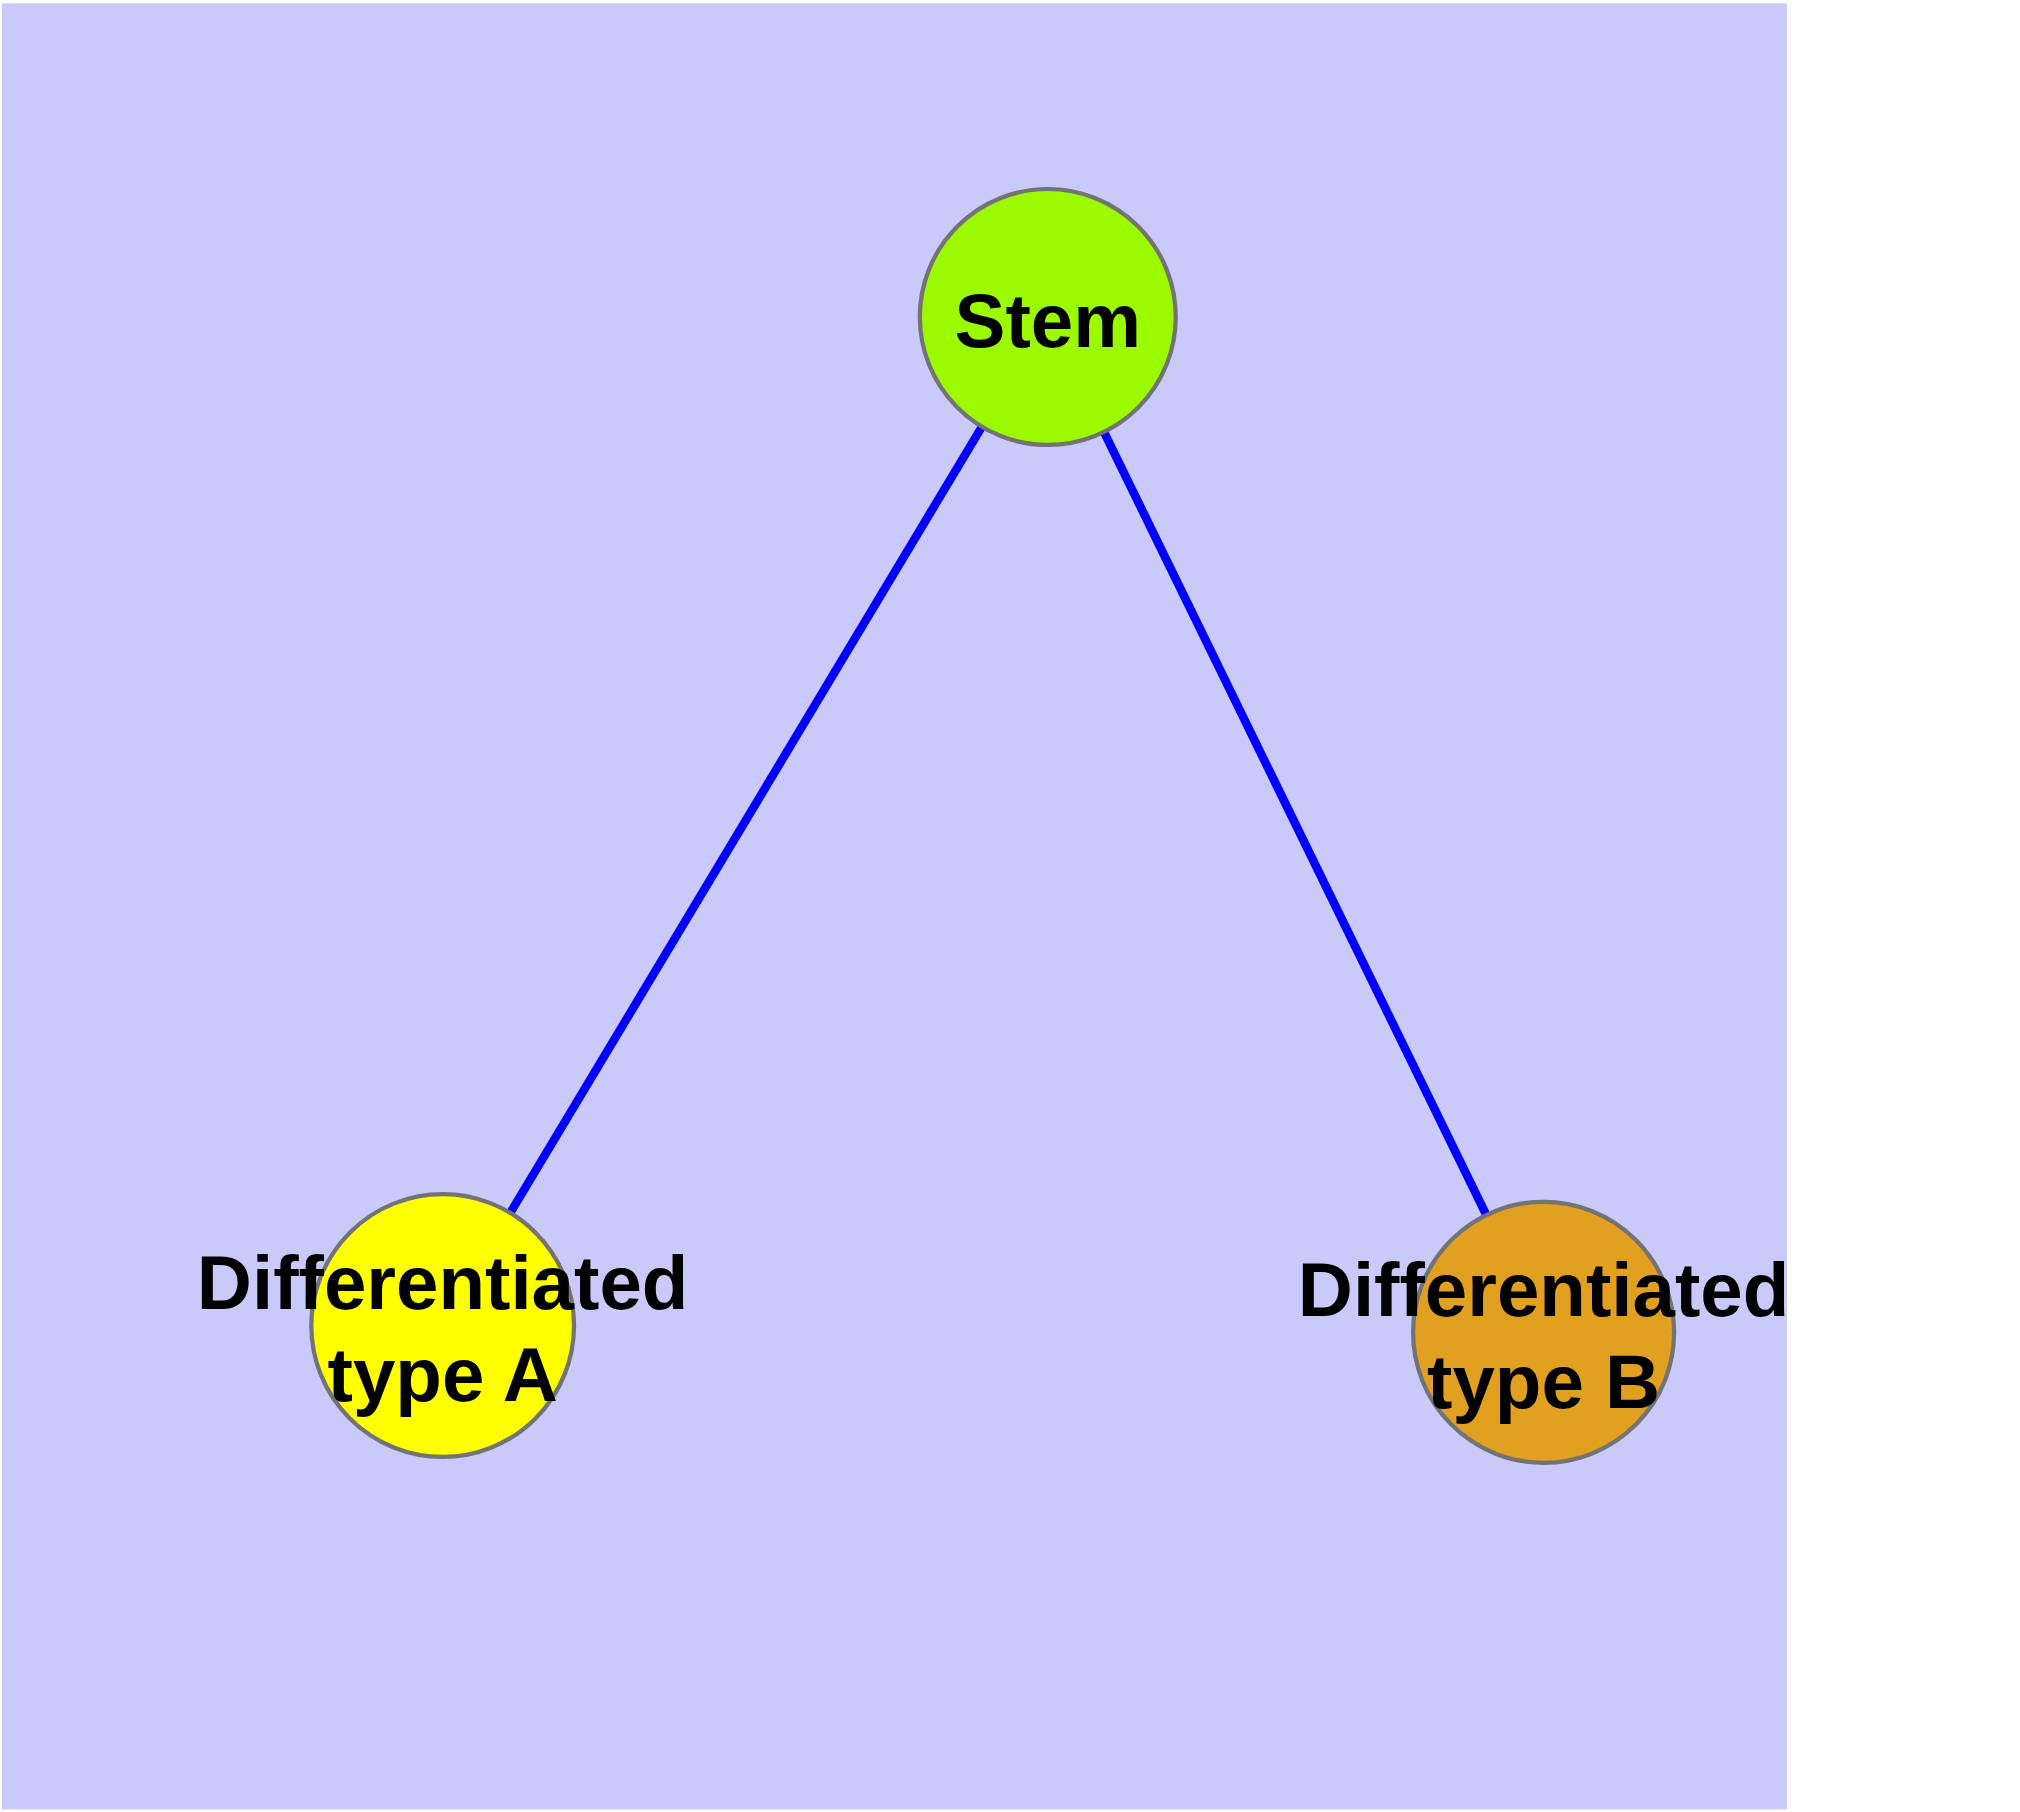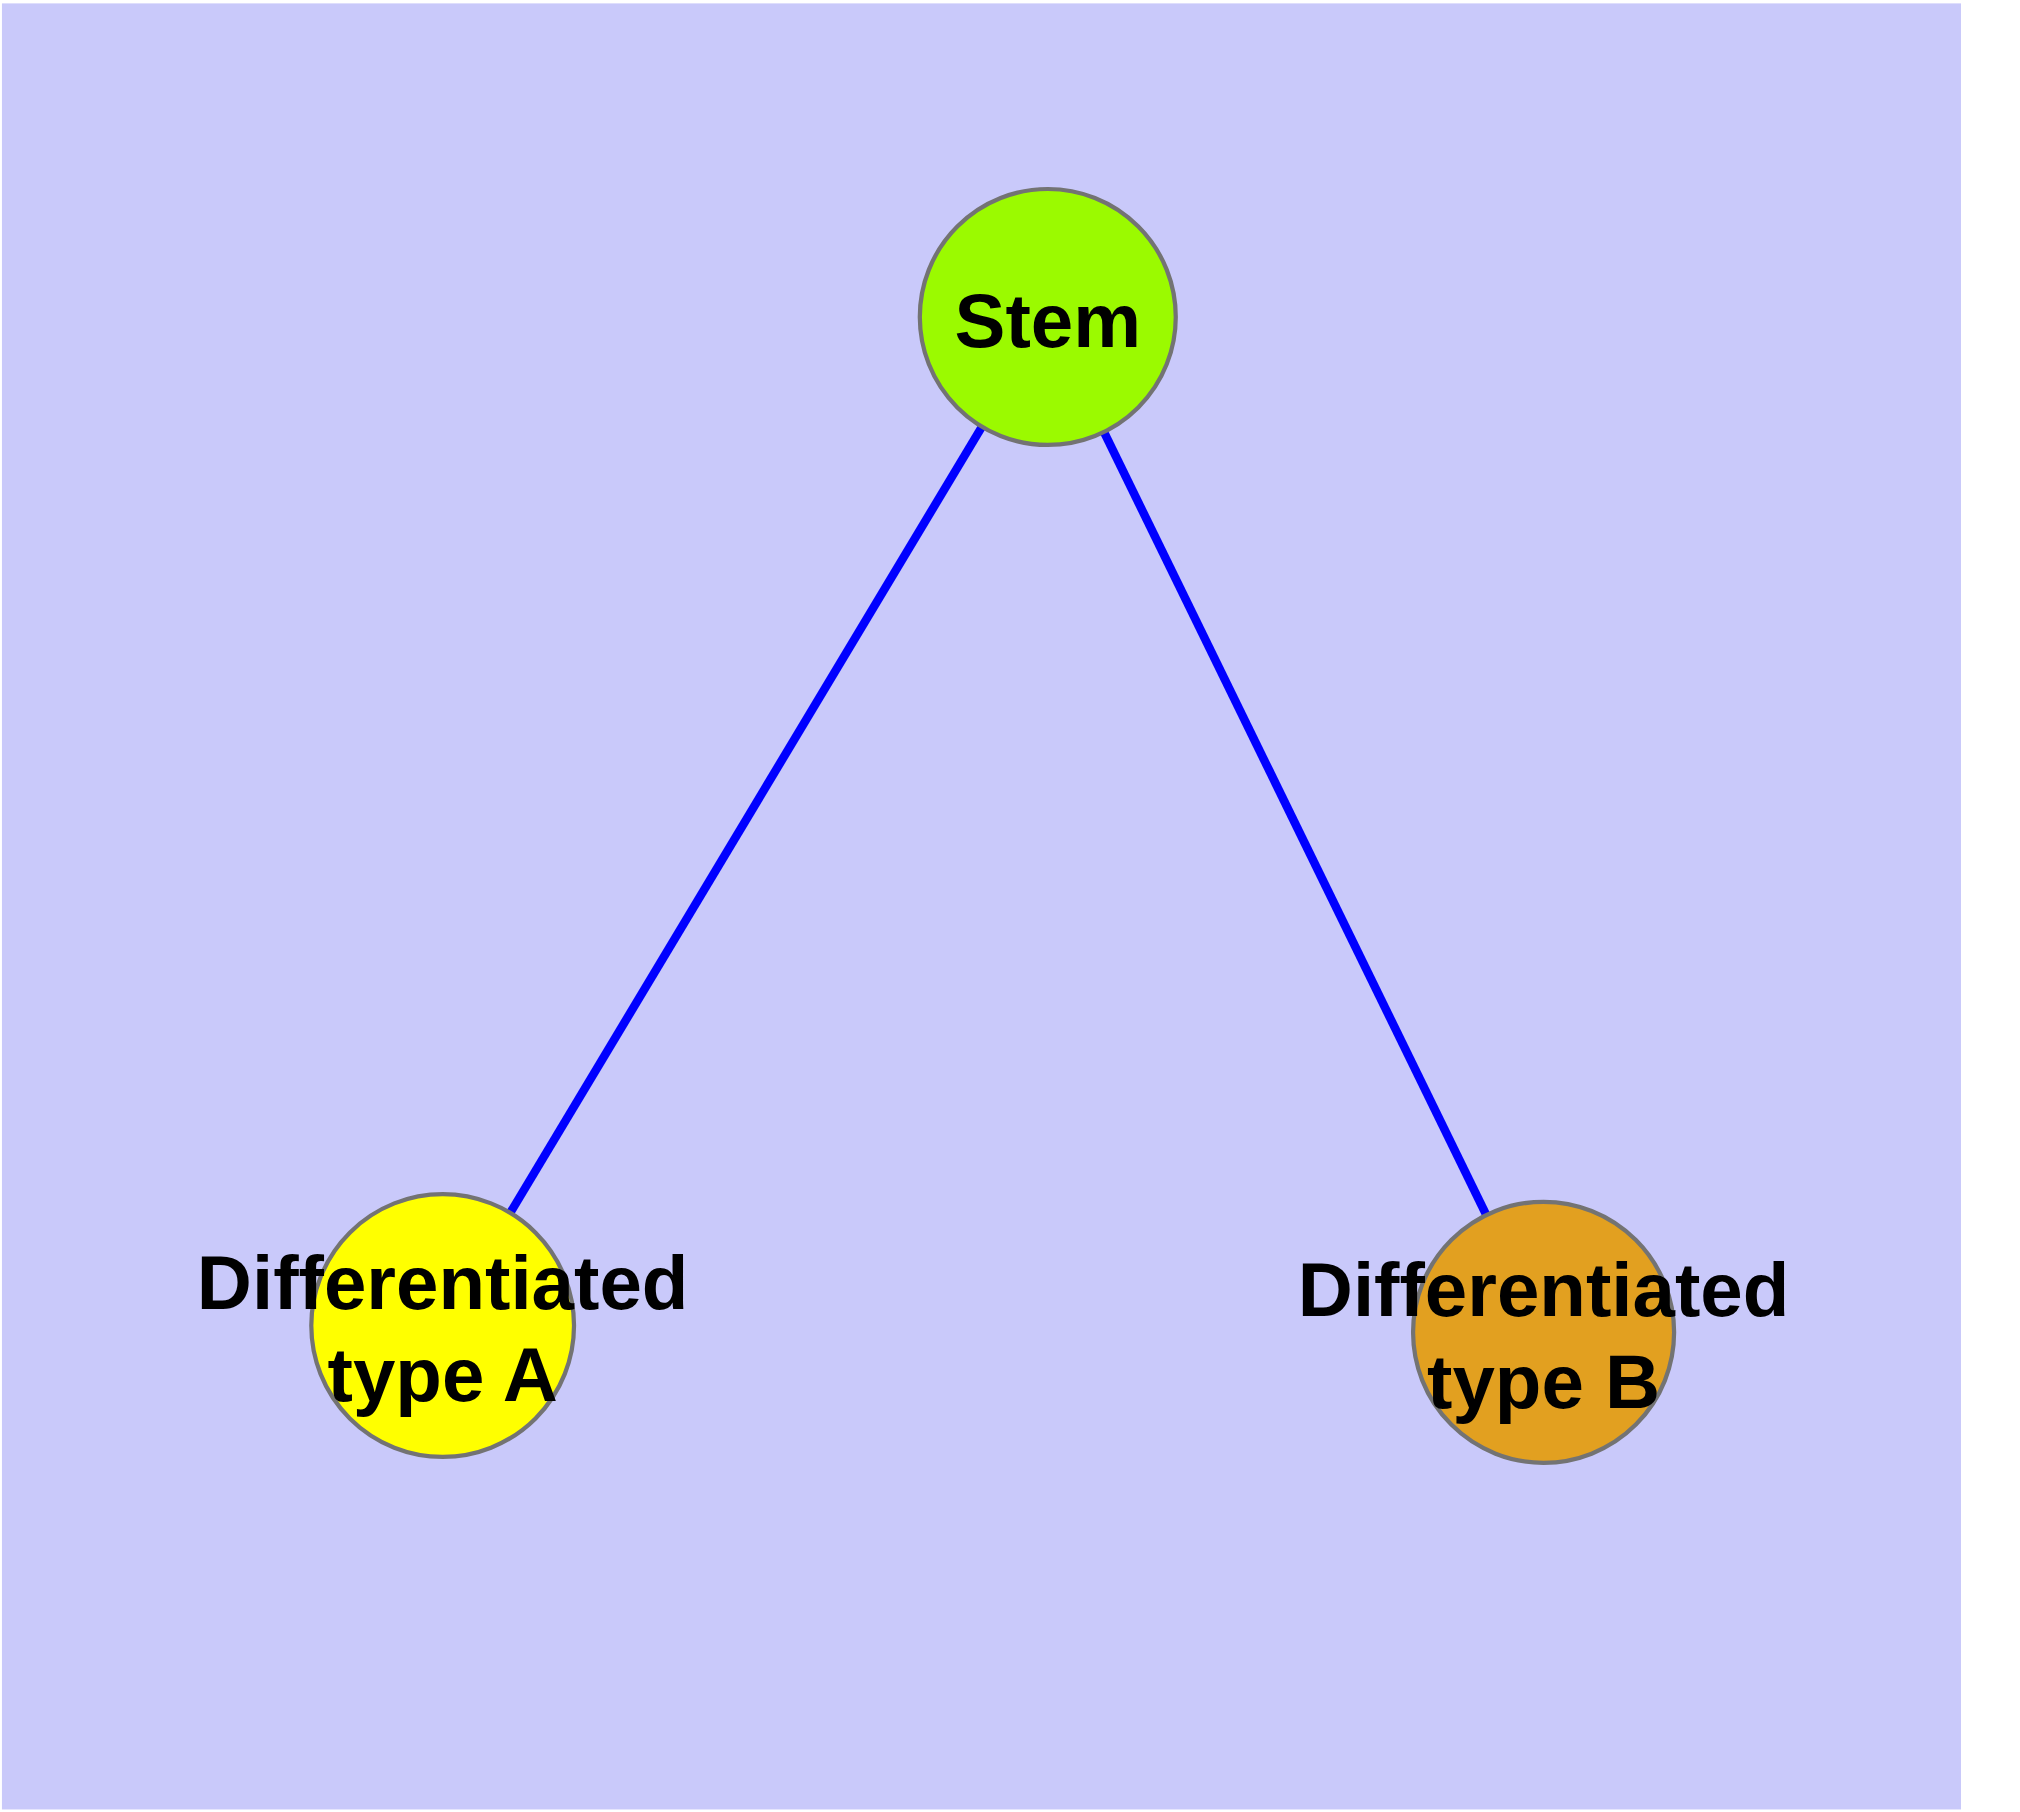--- a/index.html
+++ b/index.html
@@ -2,21 +2,21 @@
 <html style="font-size:13.6px"><head>
 <meta charset="utf-8">
 <style>
   html, body {
     margin: 0;
     padding: 0;
     background: #ffffff;
   }
   .figure-wrap {
     position: relative;
-    width: 1961px;
+    width: 1787px;
     height: 1812px;
     background: #ffffff;
     overflow: hidden;
   }
   .figure-wrap svg {
     display: block;
     position: absolute;
     left: 0;
     top: 0;
   }

